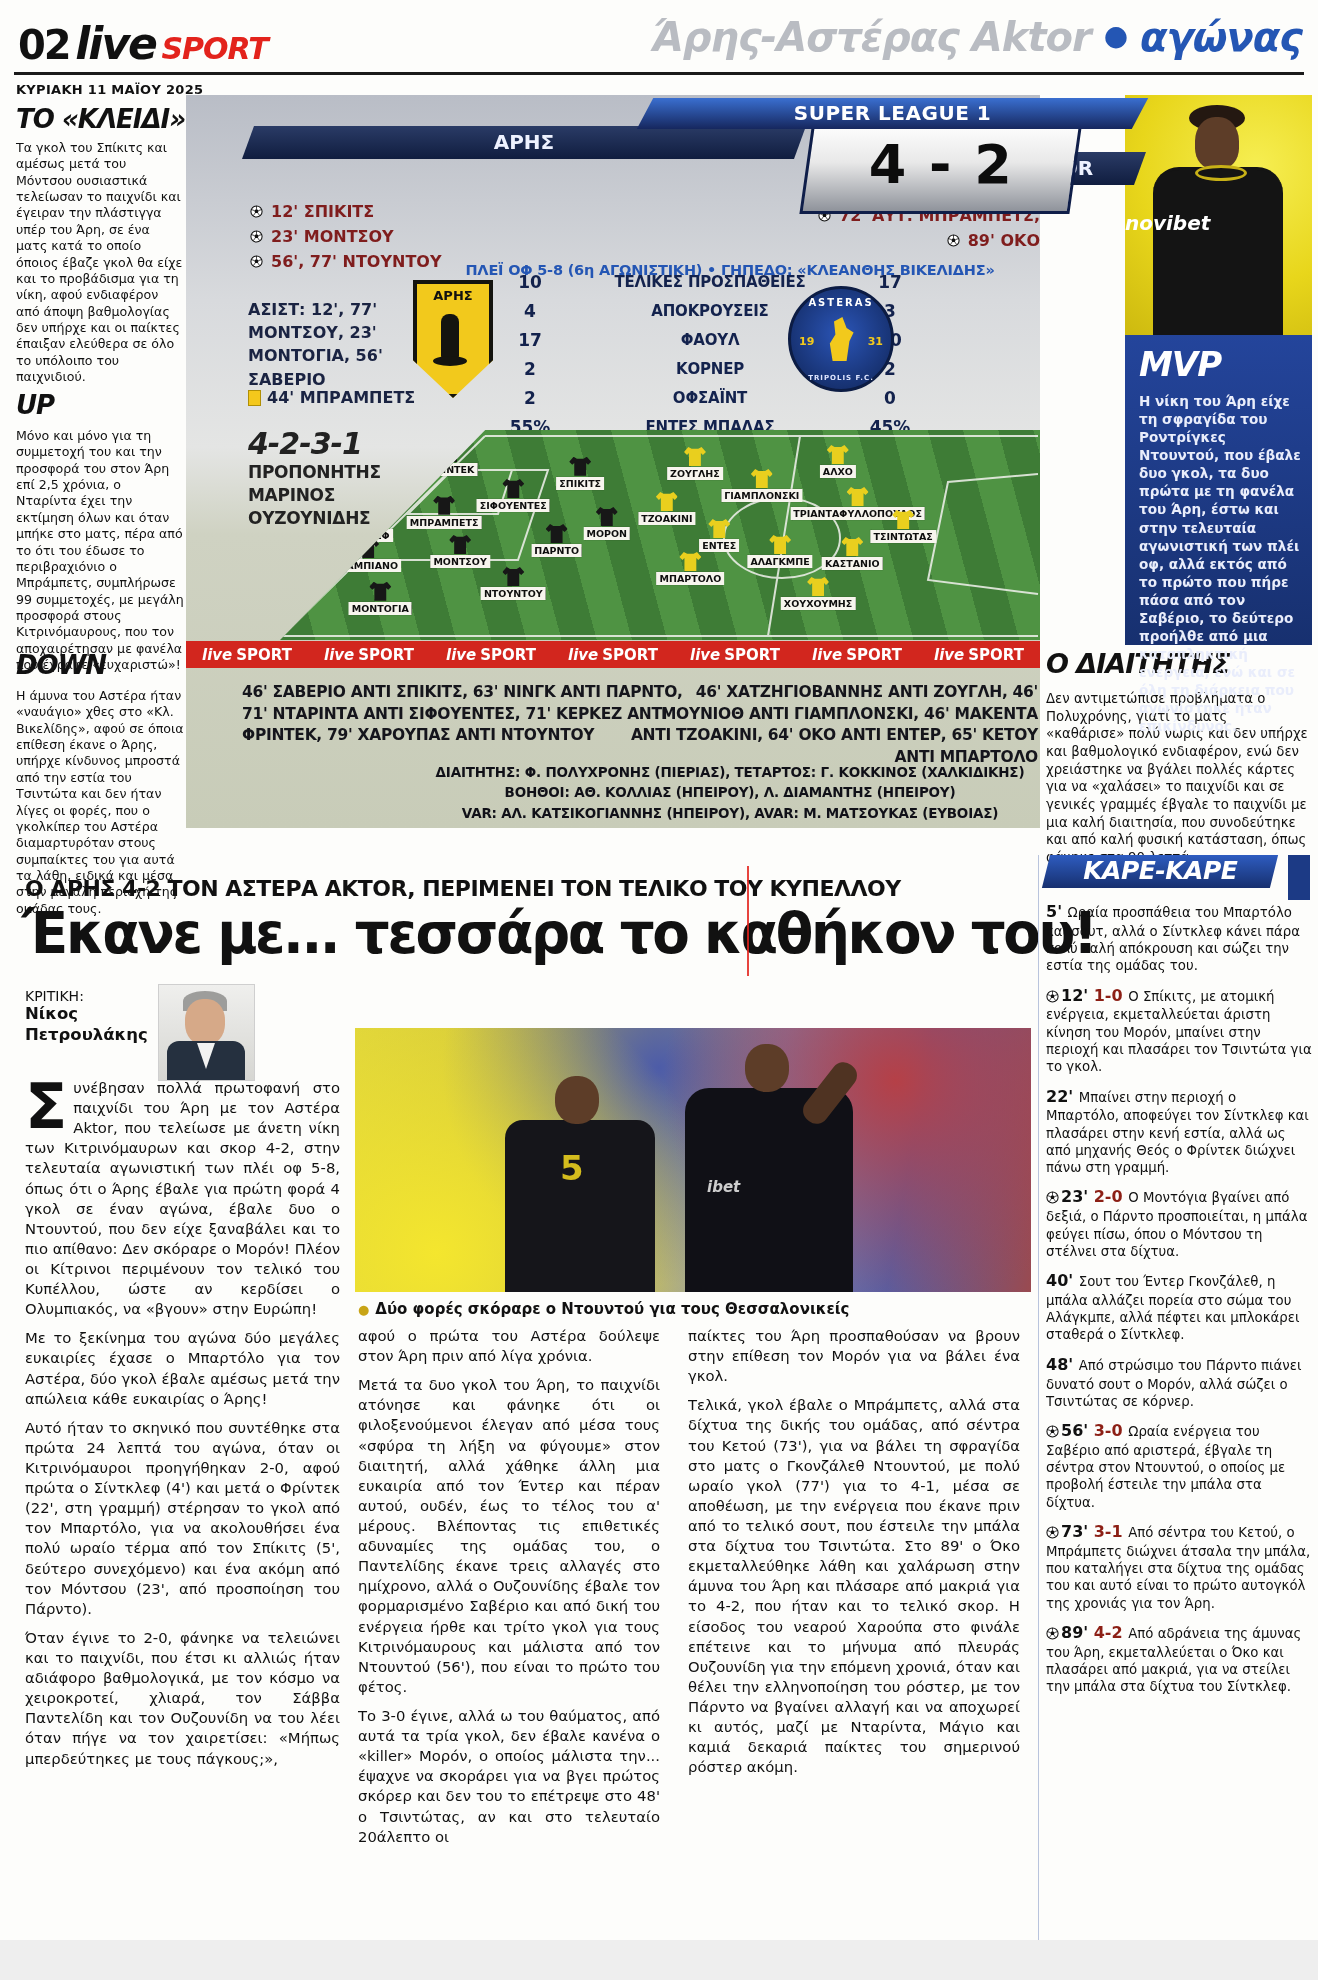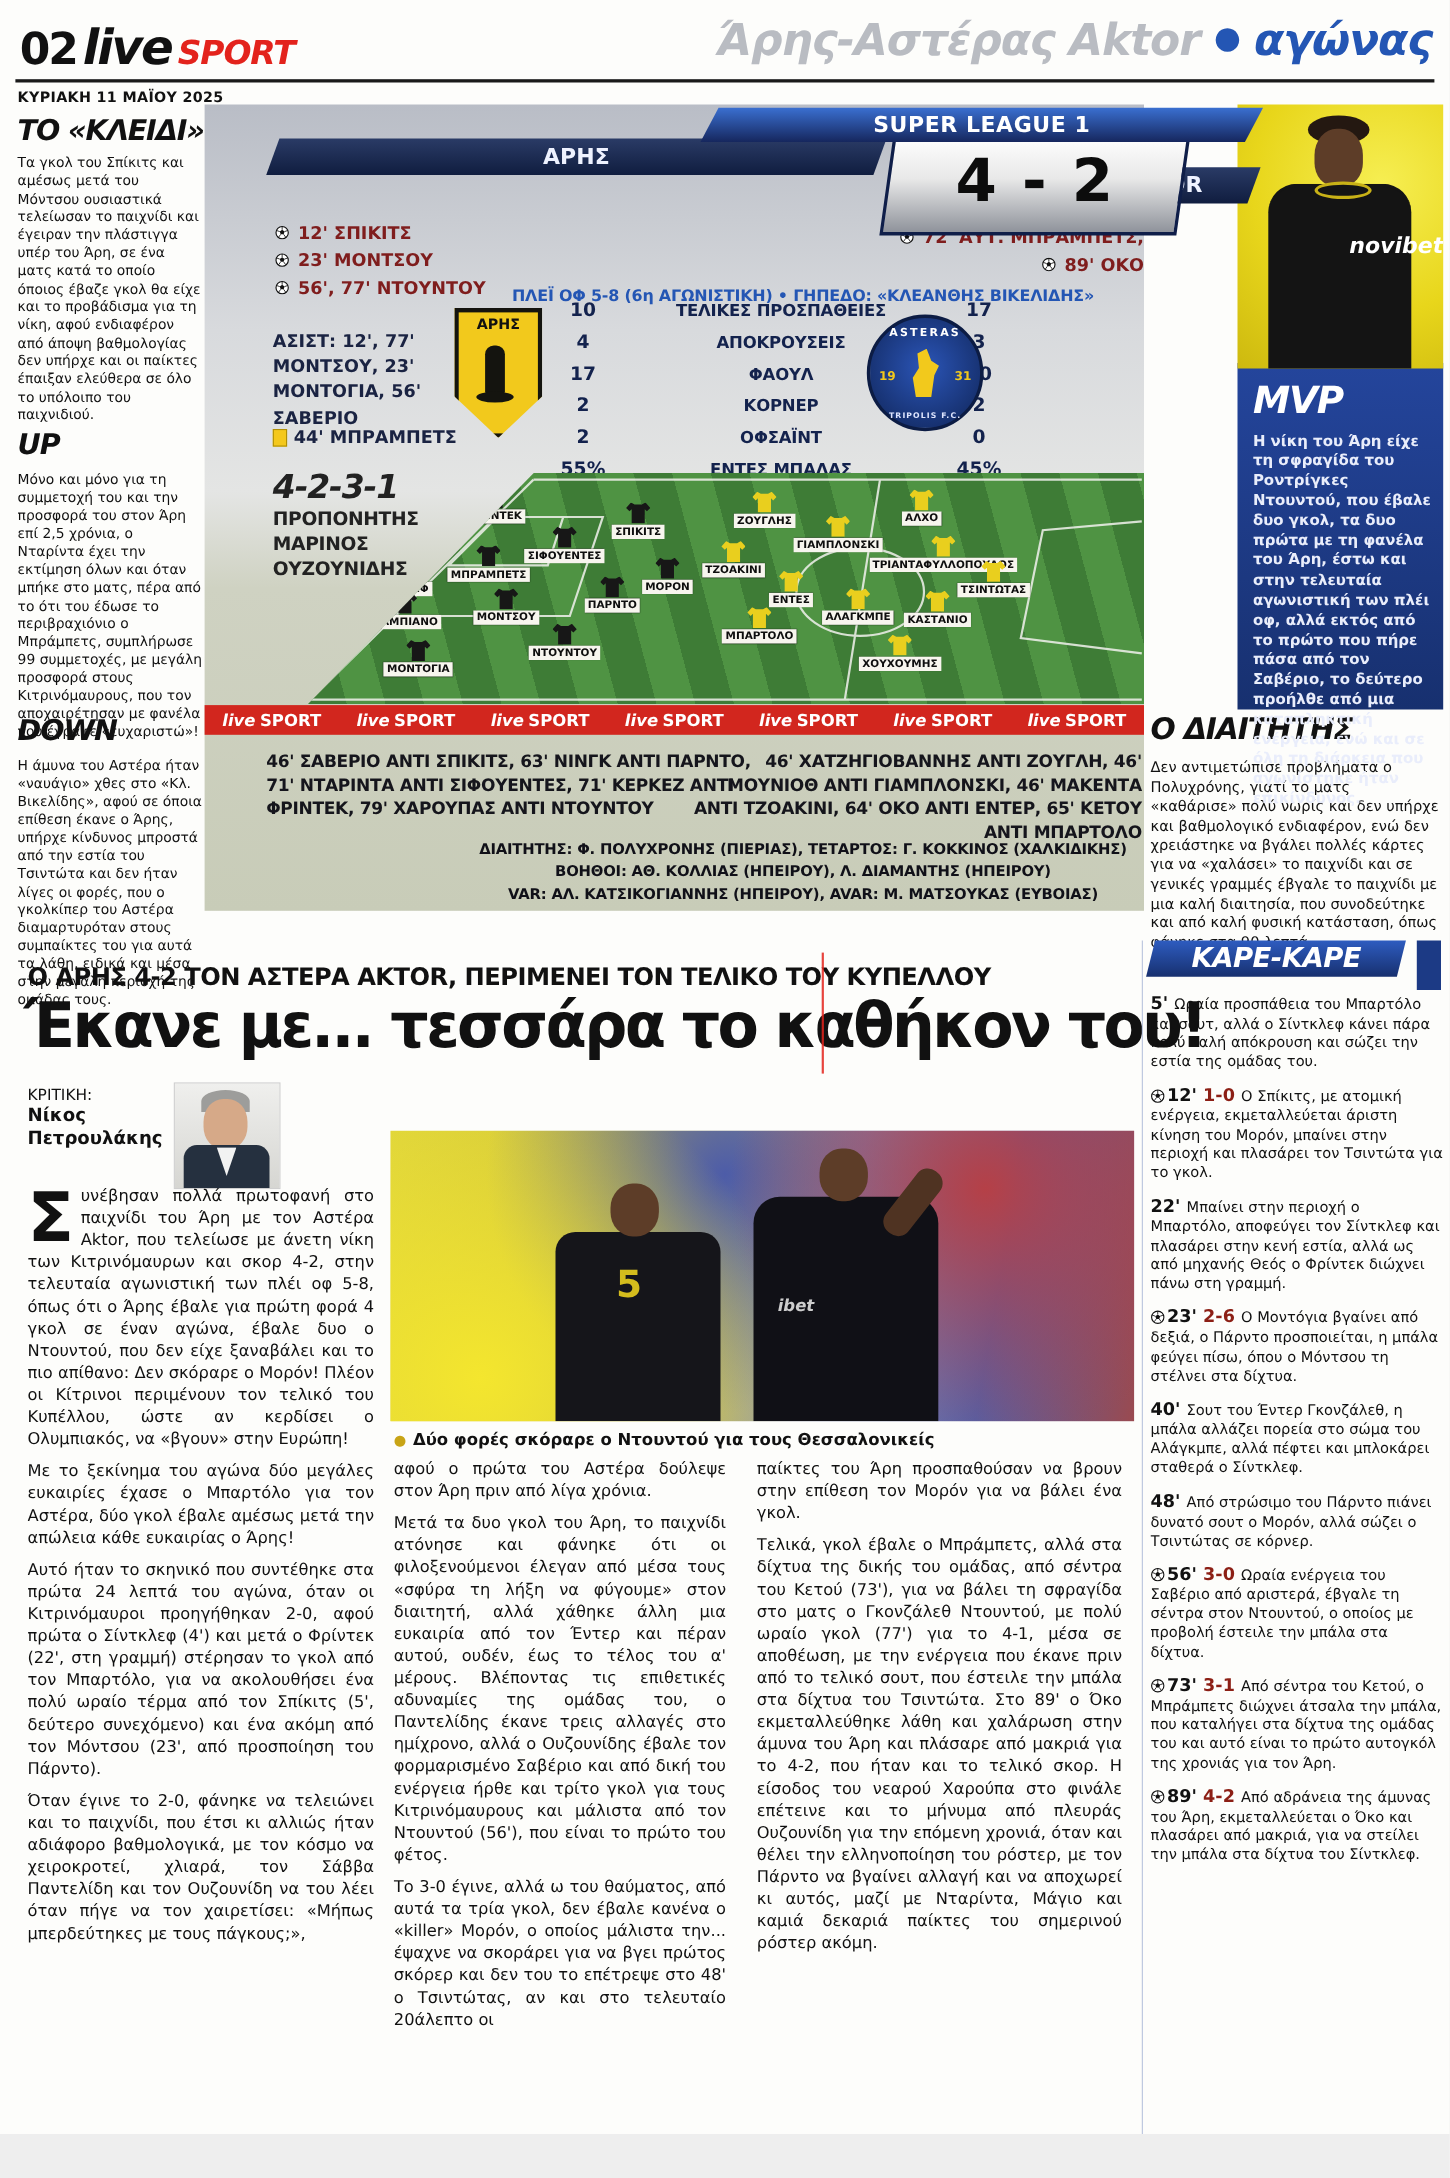--- a/index.html
+++ b/index.html
@@ -107,21 +107,21 @@
   
   .mvp-photo{left:1125px;top:95px;width:187px;height:240px;background:
      radial-gradient(circle at 70% 30%,#f6ee52 0%,#e8d61b 55%,#cdb90f 100%);overflow:hidden;z-index:2;}
   .mvp-head{position:absolute;left:70px;top:22px;width:44px;height:52px;border-radius:46% 46% 40% 40%;
             background:#5d3d28;}
   .mvp-hair{position:absolute;left:64px;top:10px;width:56px;height:26px;border-radius:50%;background:#241811;}
   .mvp-torso{position:absolute;left:28px;top:72px;width:130px;height:168px;border-radius:26px 26px 0 0;
              background:#141414;border-top:3px solid #141414;}
   .mvp-collar{position:absolute;left:70px;top:70px;width:46px;height:10px;border-radius:50%;
               border:3px solid #c8b117;background:#141414;}
-  .mvp-sponsor{position:absolute;left:0;top:116px;width:187px;text-align:right;color:#fff;
+  .mvp-sponsor{position:absolute;left:0;top:116px;width:187px;text-align:left;color:#fff;
                font-weight:700;font-size:20px;font-style:italic;letter-spacing:0;}
   .mvp-box{left:1125px;top:330px;width:187px;height:315px;background:linear-gradient(180deg,#24459c,#17306f);z-index:1;}
   .mvp-title{position:absolute;left:14px;top:14px;color:#fff;font-weight:900;font-style:italic;font-size:34px;letter-spacing:-1px;}
   .mvp-text{position:absolute;left:14px;top:62px;width:162px;color:#e9edfb;font-weight:700;
             font-size:13.6px;line-height:1.33;}
 
   
   .ref-title{left:1046px;top:648px;font-size:27px;font-weight:900;font-style:italic;letter-spacing:-1px;}
   .ref-text{left:1046px;top:690px;width:262px;font-size:13.3px;line-height:1.33;font-weight:500;}
 
@@ -515,21 +515,21 @@
       <div class="tl-entry"><svg class="tl-ball" viewBox="0 0 20 20" width="13" height="13">
           <circle cx="10" cy="10" r="8.6" fill="#fff" stroke="#111" stroke-width="1.6"></circle>
           <polygon points="10,6 13.4,8.5 12.1,12.4 7.9,12.4 6.6,8.5" fill="#111"></polygon>
           <path d="M10 1.4 L10 6 M13.4 8.5 L17.8 7 M12.1 12.4 L14.8 16.2 M7.9 12.4 L5.2 16.2 M6.6 8.5 L2.2 7" stroke="#111" stroke-width="1.2" fill="none"></path>
         </svg><span class="tl-time">12' </span><span class="tl-score">1-0 </span><span>Ο Σπίκιτς, με ατομική ενέργεια, εκμεταλλεύεται άριστη κίνηση του Μορόν, μπαίνει στην περιοχή και πλασάρει τον Τσιντώτα για το γκολ.</span></div>
       <div class="tl-entry"><span class="tl-time">22' </span><span>Μπαίνει στην περιοχή ο Μπαρτόλο, αποφεύγει τον Σίντκλεφ και πλασάρει στην κενή εστία, αλλά ως από μηχανής Θεός ο Φρίντεκ διώχνει πάνω στη γραμμή.</span></div>
       <div class="tl-entry"><svg class="tl-ball" viewBox="0 0 20 20" width="13" height="13">
           <circle cx="10" cy="10" r="8.6" fill="#fff" stroke="#111" stroke-width="1.6"></circle>
           <polygon points="10,6 13.4,8.5 12.1,12.4 7.9,12.4 6.6,8.5" fill="#111"></polygon>
           <path d="M10 1.4 L10 6 M13.4 8.5 L17.8 7 M12.1 12.4 L14.8 16.2 M7.9 12.4 L5.2 16.2 M6.6 8.5 L2.2 7" stroke="#111" stroke-width="1.2" fill="none"></path>
-        </svg><span class="tl-time">23' </span><span class="tl-score">2-6 </span><span>Ο Μοντόγια βγαίνει από δεξιά, ο Πάρντο προσποιείται, η μπάλα φεύγει πίσω, όπου ο Μόντσου τη στέλνει στα δίχτυα.</span></div>
+        </svg><span class="tl-time">23' </span><span class="tl-score">2-0 </span><span>Ο Μοντόγια βγαίνει από δεξιά, ο Πάρντο προσποιείται, η μπάλα φεύγει πίσω, όπου ο Μόντσου τη στέλνει στα δίχτυα.</span></div>
       <div class="tl-entry"><span class="tl-time">40' </span><span>Σουτ του Έντερ Γκονζάλεθ, η μπάλα αλλάζει πορεία στο σώμα του Αλάγκμπε, αλλά πέφτει και μπλοκάρει σταθερά ο Σίντκλεφ.</span></div>
       <div class="tl-entry"><span class="tl-time">48' </span><span>Από στρώσιμο του Πάρντο πιάνει δυνατό σουτ ο Μορόν, αλλά σώζει ο Τσιντώτας σε κόρνερ.</span></div>
       <div class="tl-entry"><svg class="tl-ball" viewBox="0 0 20 20" width="13" height="13">
           <circle cx="10" cy="10" r="8.6" fill="#fff" stroke="#111" stroke-width="1.6"></circle>
           <polygon points="10,6 13.4,8.5 12.1,12.4 7.9,12.4 6.6,8.5" fill="#111"></polygon>
           <path d="M10 1.4 L10 6 M13.4 8.5 L17.8 7 M12.1 12.4 L14.8 16.2 M7.9 12.4 L5.2 16.2 M6.6 8.5 L2.2 7" stroke="#111" stroke-width="1.2" fill="none"></path>
         </svg><span class="tl-time">56' </span><span class="tl-score">3-0 </span><span>Ωραία ενέργεια του Σαβέριο από αριστερά, έβγαλε τη σέντρα στον Ντουντού, ο οποίος με προβολή έστειλε την μπάλα στα δίχτυα.</span></div>
       <div class="tl-entry"><svg class="tl-ball" viewBox="0 0 20 20" width="13" height="13">
           <circle cx="10" cy="10" r="8.6" fill="#fff" stroke="#111" stroke-width="1.6"></circle>
           <polygon points="10,6 13.4,8.5 12.1,12.4 7.9,12.4 6.6,8.5" fill="#111"></polygon>

